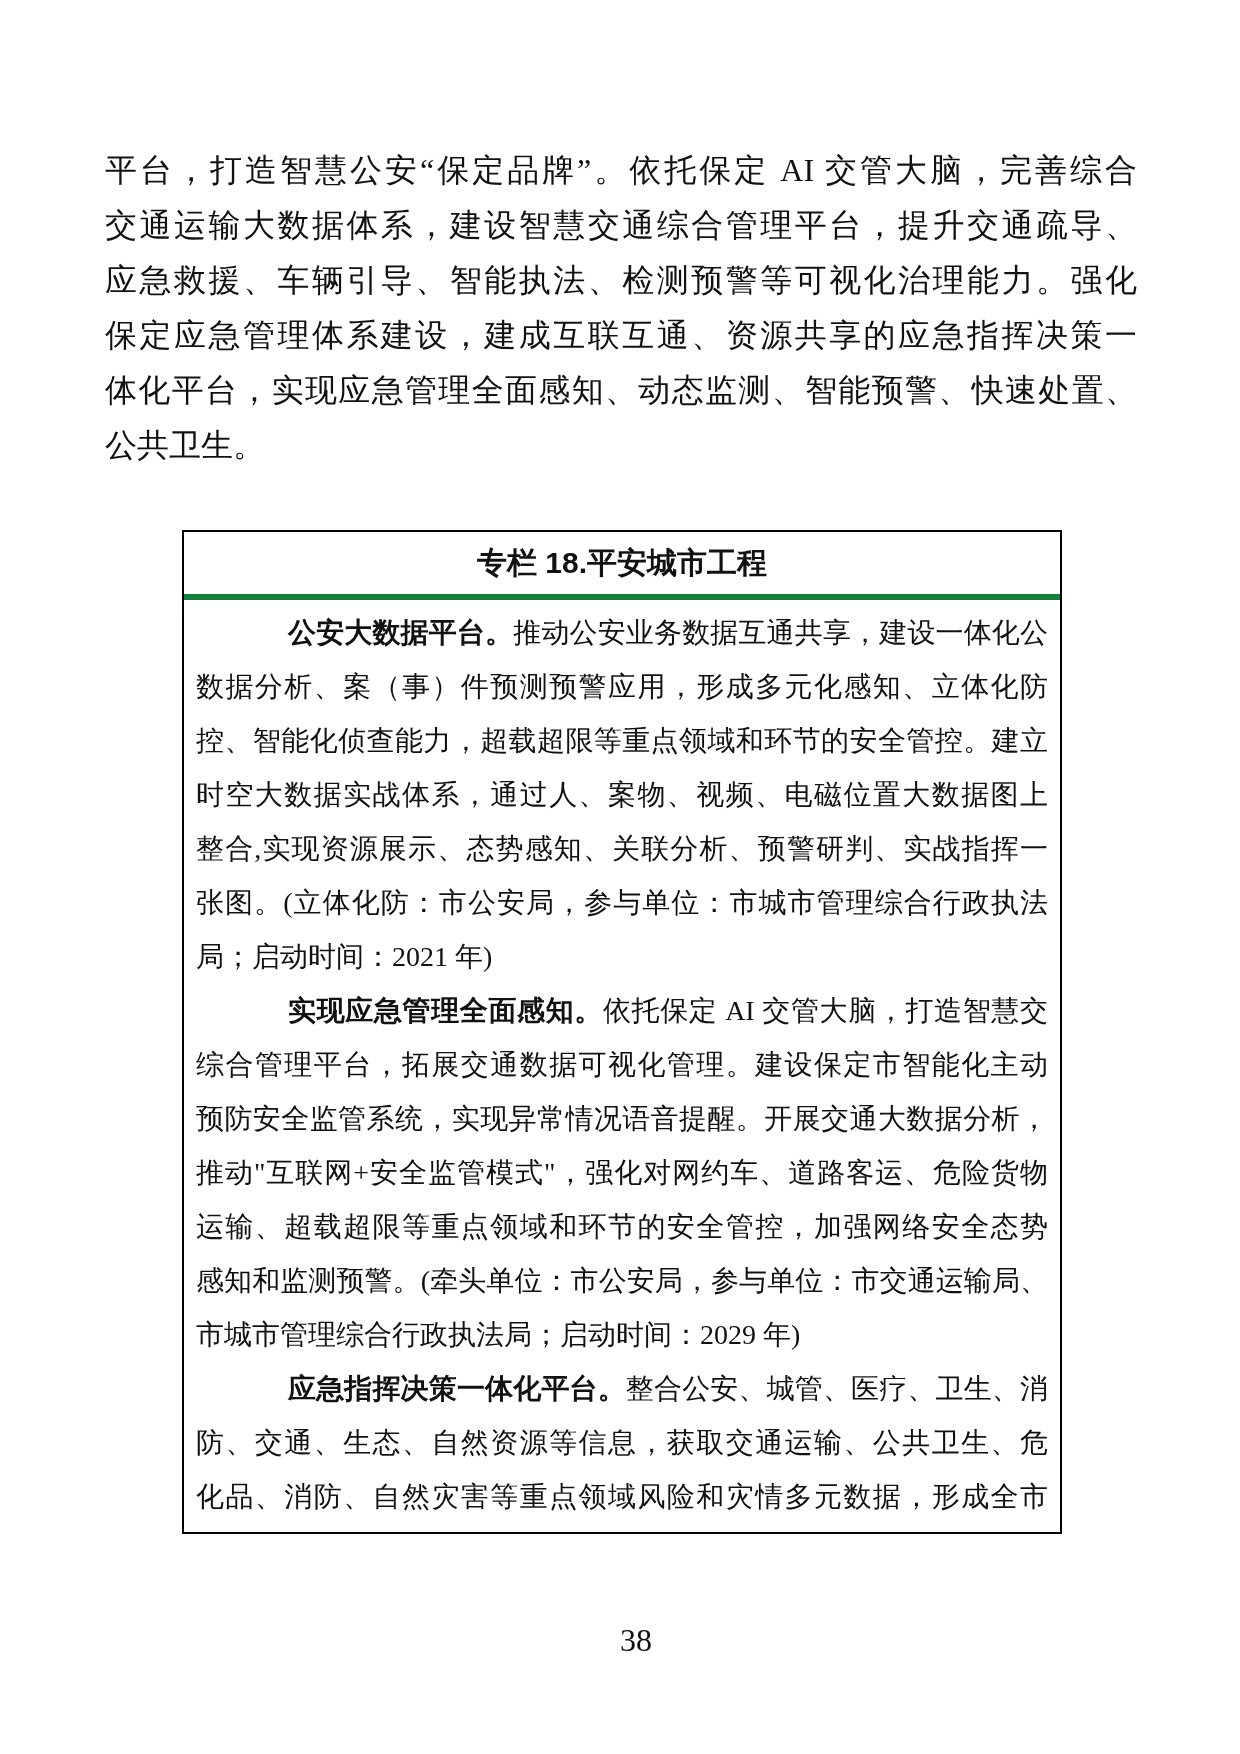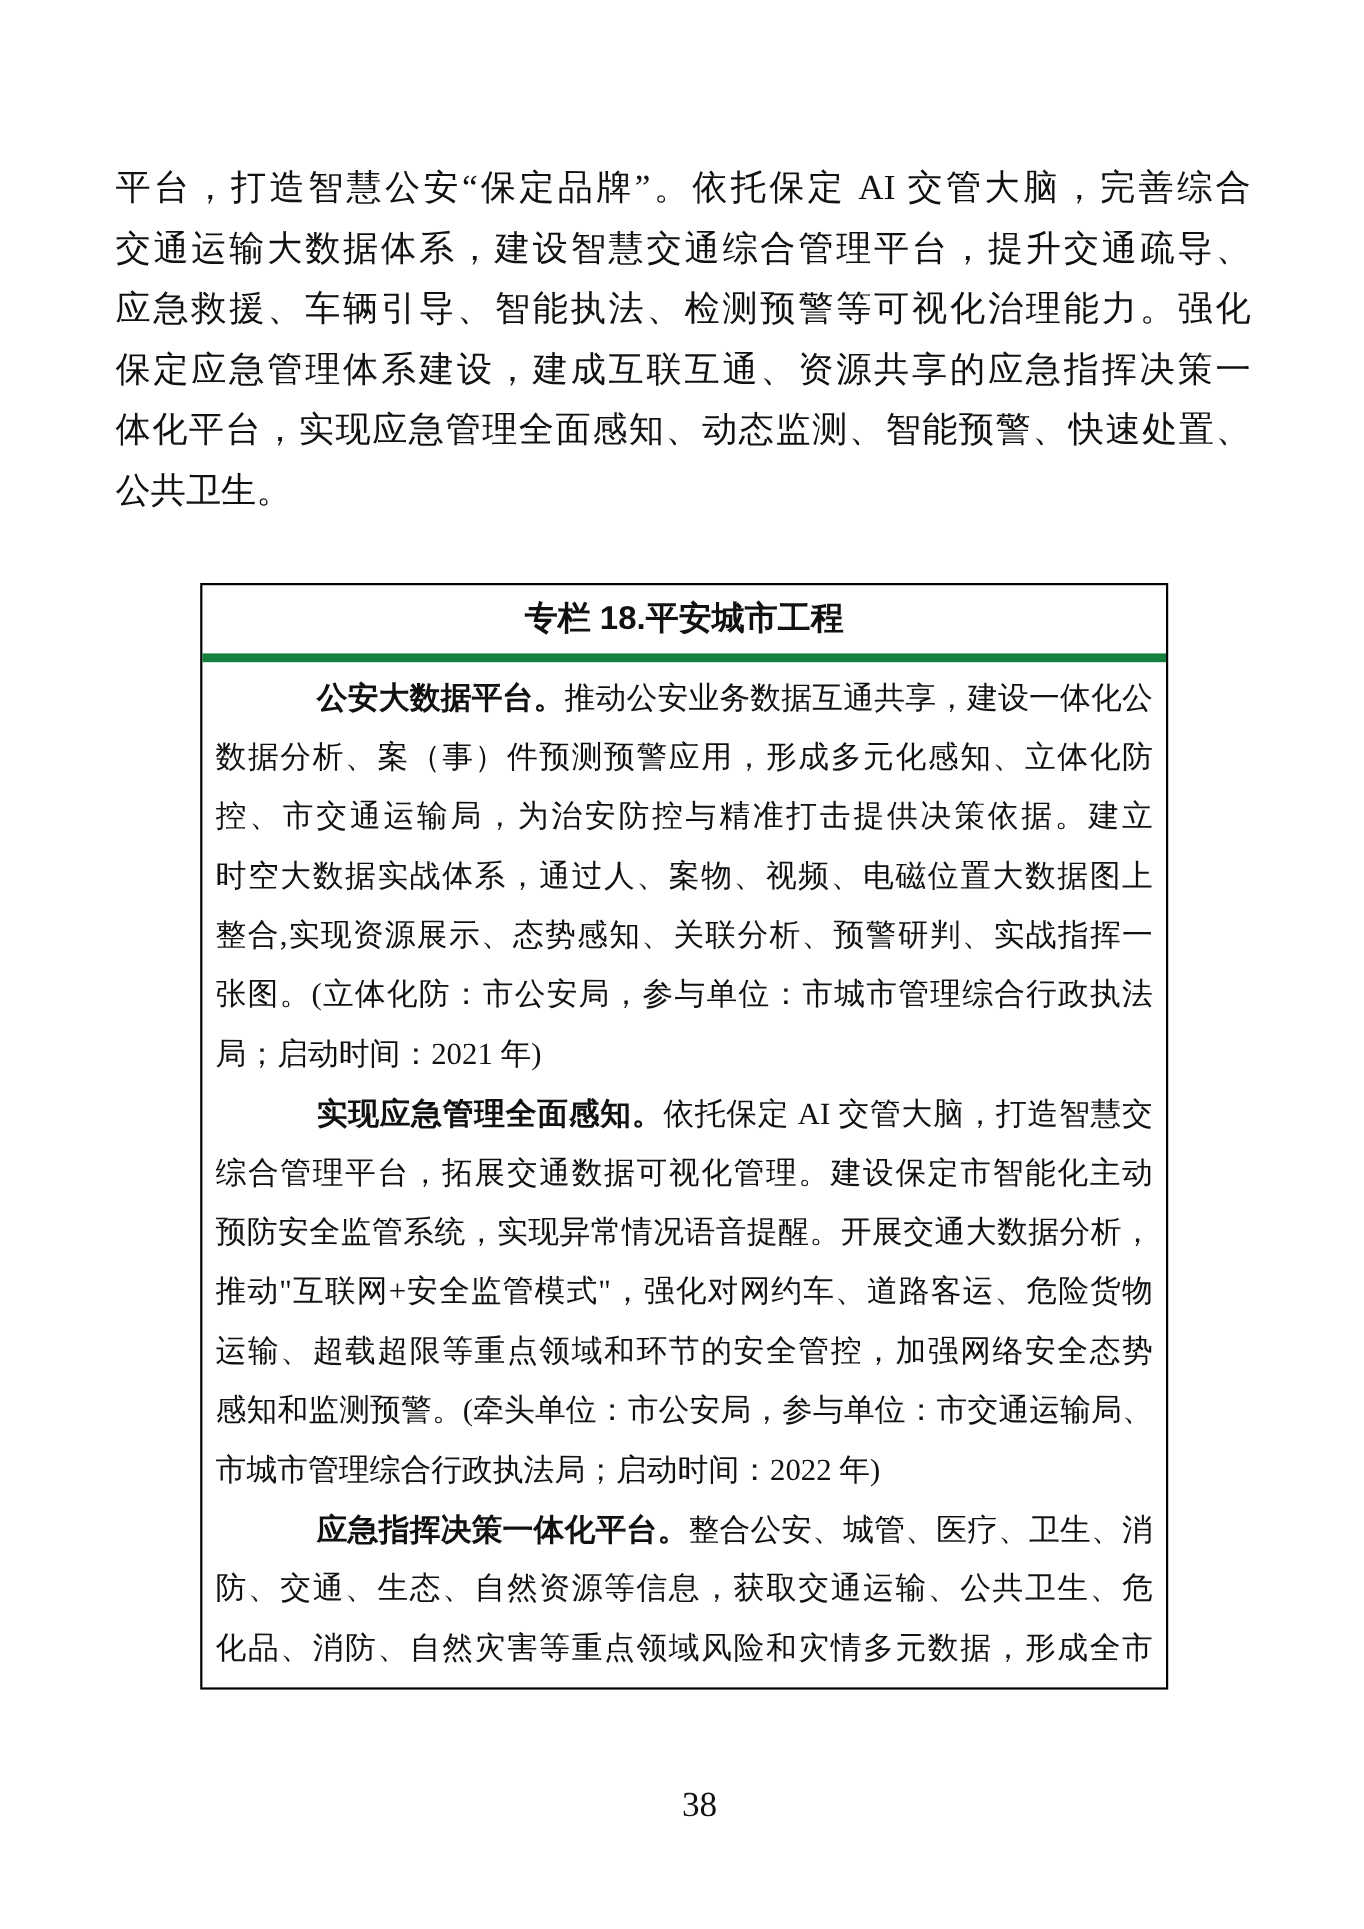--- a/index.html
+++ b/index.html
@@ -42,21 +42,21 @@
     width: 876px;
     border: 2px solid #000000;
   }
   .box-title {
     height: 62px;
     line-height: 62px;
     text-align: center;
     font-weight: bold;
     font-size: 30px;
     font-family: "Liberation Sans", sans-serif;
-    border-bottom: 8px solid #15803d;
+    border-bottom: 6px solid #15803d;
   }
   .box-body {
     padding: 6px 12px 8px 12px;
     font-size: 28px;
   }
   .box-body .text-line {
     height: 54px;
     line-height: 54px;
   }
   .box-line.indent {
@@ -88,34 +88,34 @@
     <div class="text-line">体化平台，实现应急管理全面感知、动态监测、智能预警、快速处置、</div>
     <div class="text-line last">公共卫生。</div>
   </div>
 
 <div class="column-box">
   <div class="box-title">专栏 18.平安城市工程</div>
   <div class="box-body">
       <div class="box-paragraph">
         <div class="text-line box-line indent"><b>公安大数据平台。</b>推动公安业务数据互通共享，建设一体化公</div>
         <div class="text-line box-line">数据分析、案（事）件预测预警应用，形成多元化感知、立体化防</div>
-        <div class="text-line box-line">控、市交通运输局，为治安防控与精准打击提供决策依据。建立</div>
+        <div class="text-line box-line">控、智能化侦查能力，超载超限等重点领域和环节的安全管控。建立</div>
         <div class="text-line box-line">时空大数据实战体系，通过人、案物、视频、电磁位置大数据图上</div>
         <div class="text-line box-line">整合,实现资源展示、态势感知、关联分析、预警研判、实战指挥一</div>
         <div class="text-line box-line">张图。(立体化防：市公安局，参与单位：市城市管理综合行政执法</div>
         <div class="text-line box-line last">局；启动时间：2021 年)</div>
       </div>
       <div class="box-paragraph">
         <div class="text-line box-line indent"><b>实现应急管理全面感知。</b>依托保定 AI 交管大脑，打造智慧交通</div>
         <div class="text-line box-line">综合管理平台，拓展交通数据可视化管理。建设保定市智能化主动</div>
         <div class="text-line box-line">预防安全监管系统，实现异常情况语音提醒。开展交通大数据分析，</div>
         <div class="text-line box-line">推动"互联网+安全监管模式"，强化对网约车、道路客运、危险货物</div>
         <div class="text-line box-line">运输、超载超限等重点领域和环节的安全管控，加强网络安全态势</div>
         <div class="text-line box-line">感知和监测预警。(牵头单位：市公安局，参与单位：市交通运输局、</div>
-        <div class="text-line box-line last">市城市管理综合行政执法局；启动时间：2022 年)</div>
+        <div class="text-line box-line last">市城市管理综合行政执法局；启动时间：2029 年)</div>
       </div>
       <div class="box-paragraph">
         <div class="text-line box-line indent"><b>应急指挥决策一体化平台。</b>整合公安、城管、医疗、卫生、消</div>
         <div class="text-line box-line">防、交通、生态、自然资源等信息，获取交通运输、公共卫生、危</div>
         <div class="text-line box-line">化品、消防、自然灾害等重点领域风险和灾情多元数据，形成全市</div>
       </div>
     </div>
 </div>
 
 <div class="page-number">38</div>

